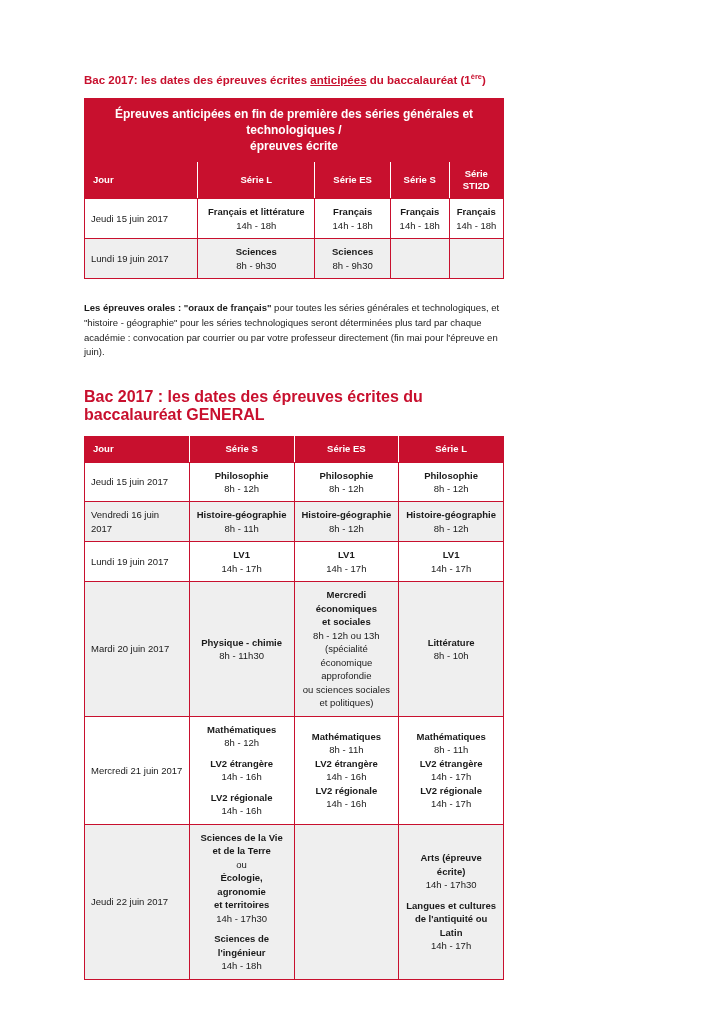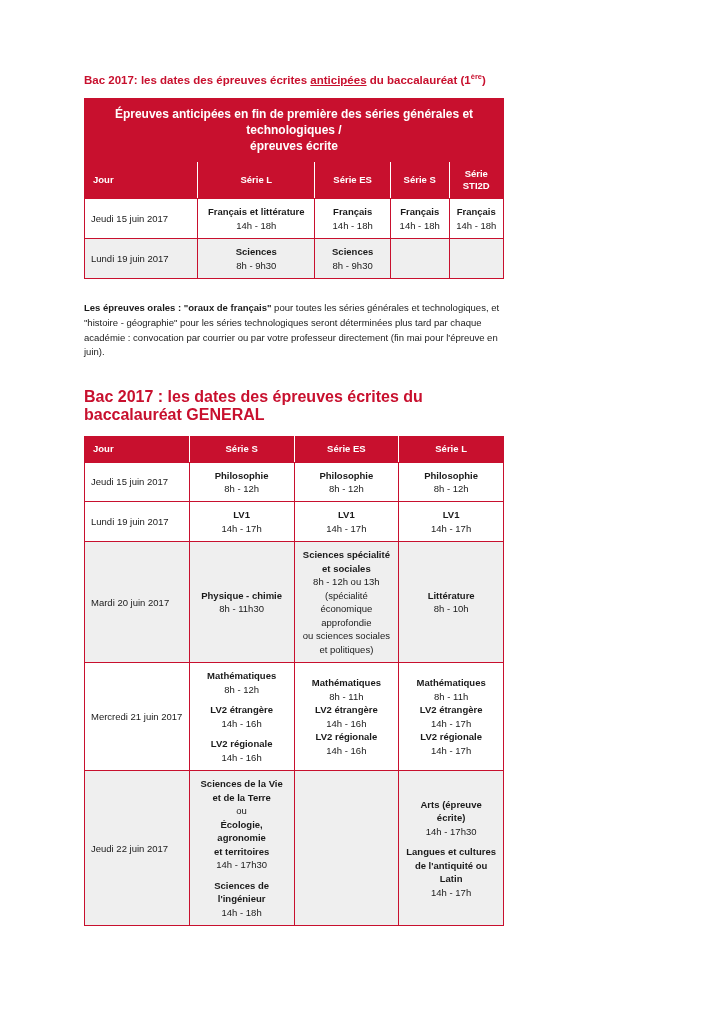--- a/index.html
+++ b/index.html
@@ -202,20 +202,35 @@
         <td class="cell center ml">
             <span class="line"><b>Philosophie</b></span>
             <span class="line">8h - 12h</span>
           </td>
         <td class="cell center ml">
             <span class="line"><b>Philosophie</b></span>
             <span class="line">8h - 12h</span>
           </td>
       </tr>
 
+      <tr>
+        <td class="cell left shaded">Vendredi 16 juin 2017</td>
+        <td class="cell center shaded ml">
+            <span class="line"><b>Histoire-géographie</b></span>
+            <span class="line">8h - 11h</span>
+          </td>
+        <td class="cell center shaded ml">
+            <span class="line"><b>Histoire-géographie</b></span>
+            <span class="line">8h - 12h</span>
+          </td>
+        <td class="cell center shaded ml">
+            <span class="line"><b>Histoire-géographie</b></span>
+            <span class="line">8h - 12h</span>
+          </td>
+      </tr>
 
       <tr>
         <td class="cell left">Lundi 19 juin 2017</td>
         <td class="cell center ml">
             <span class="line"><b>LV1</b></span>
             <span class="line">14h - 17h</span>
           </td>
         <td class="cell center ml">
             <span class="line"><b>LV1</b></span>
             <span class="line">14h - 17h</span>
@@ -226,21 +241,21 @@
           </td>
       </tr>
 
       <tr>
         <td class="cell left shaded">Mardi 20 juin 2017</td>
         <td class="cell center shaded ml">
             <span class="line"><b>Physique - chimie</b></span>
             <span class="line">8h - 11h30</span>
           </td>
         <td class="cell center shaded ml">
-            <span class="line"><b>Sciences spécialité</b></span>
+            <span class="line"><b>Mercredi économiques</b></span>
             <span class="line"><b>et sociales</b></span>
             <span class="line">8h - 12h ou 13h</span>
             <span class="line">(spécialité économique</span>
             <span class="line">approfondie</span>
             <span class="line">ou sciences sociales</span>
             <span class="line">et politiques)</span>
           </td>
         <td class="cell center shaded ml">
             <span class="line"><b>Littérature</b></span>
             <span class="line">8h - 10h</span>

